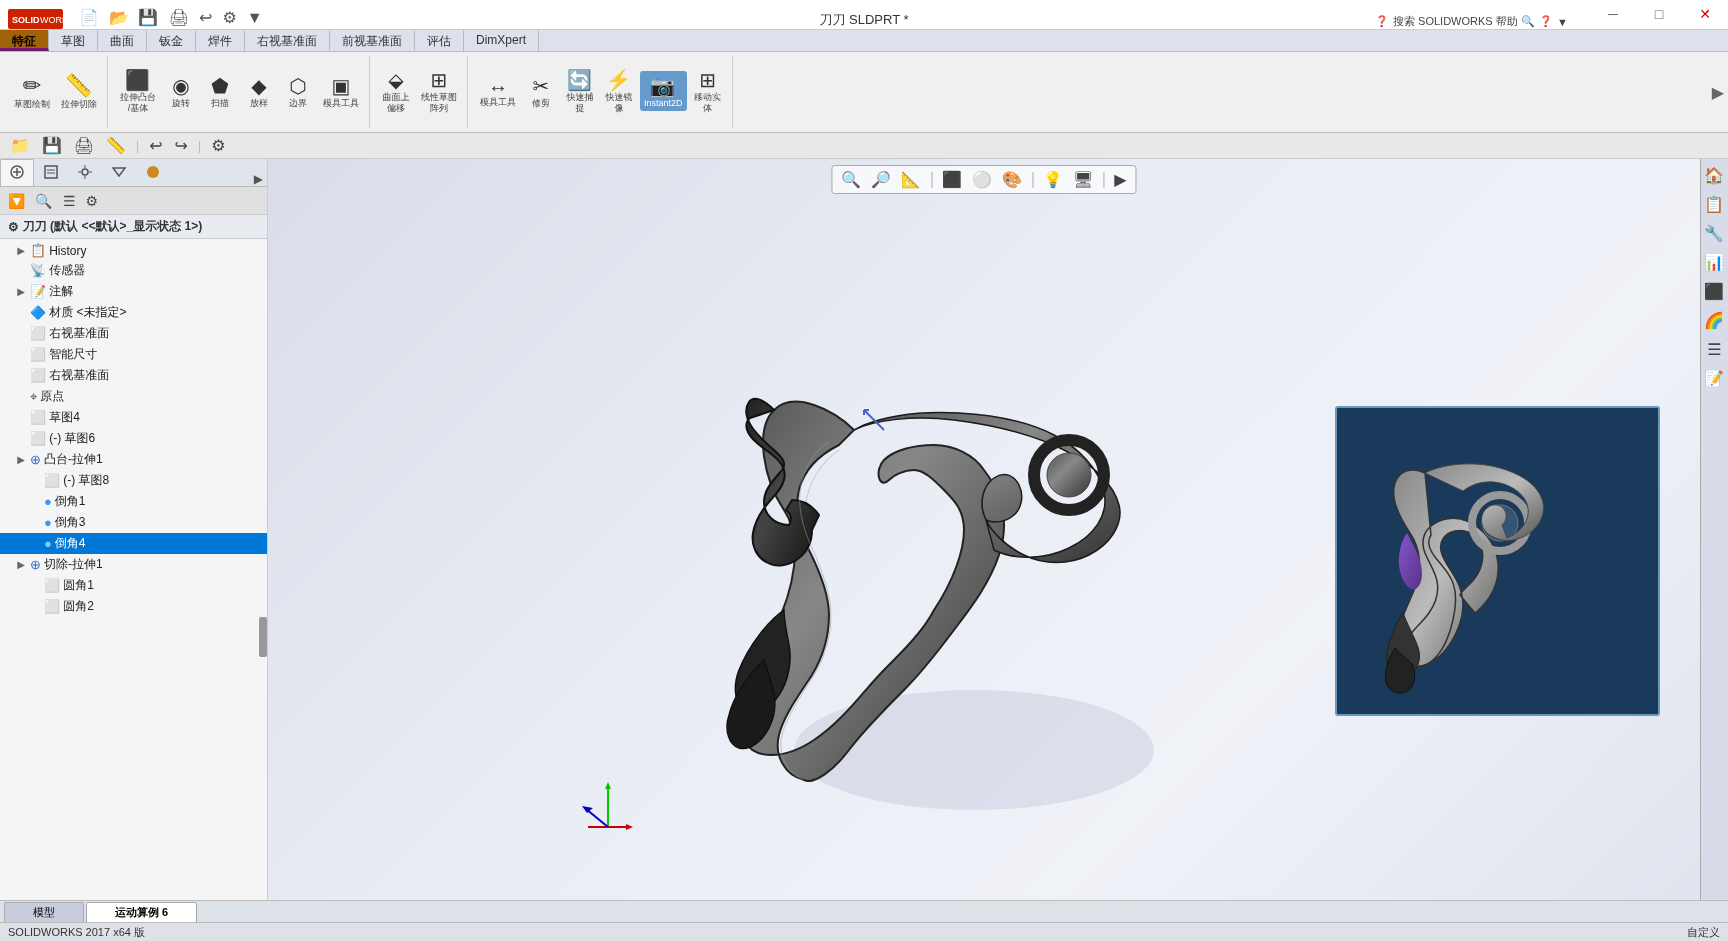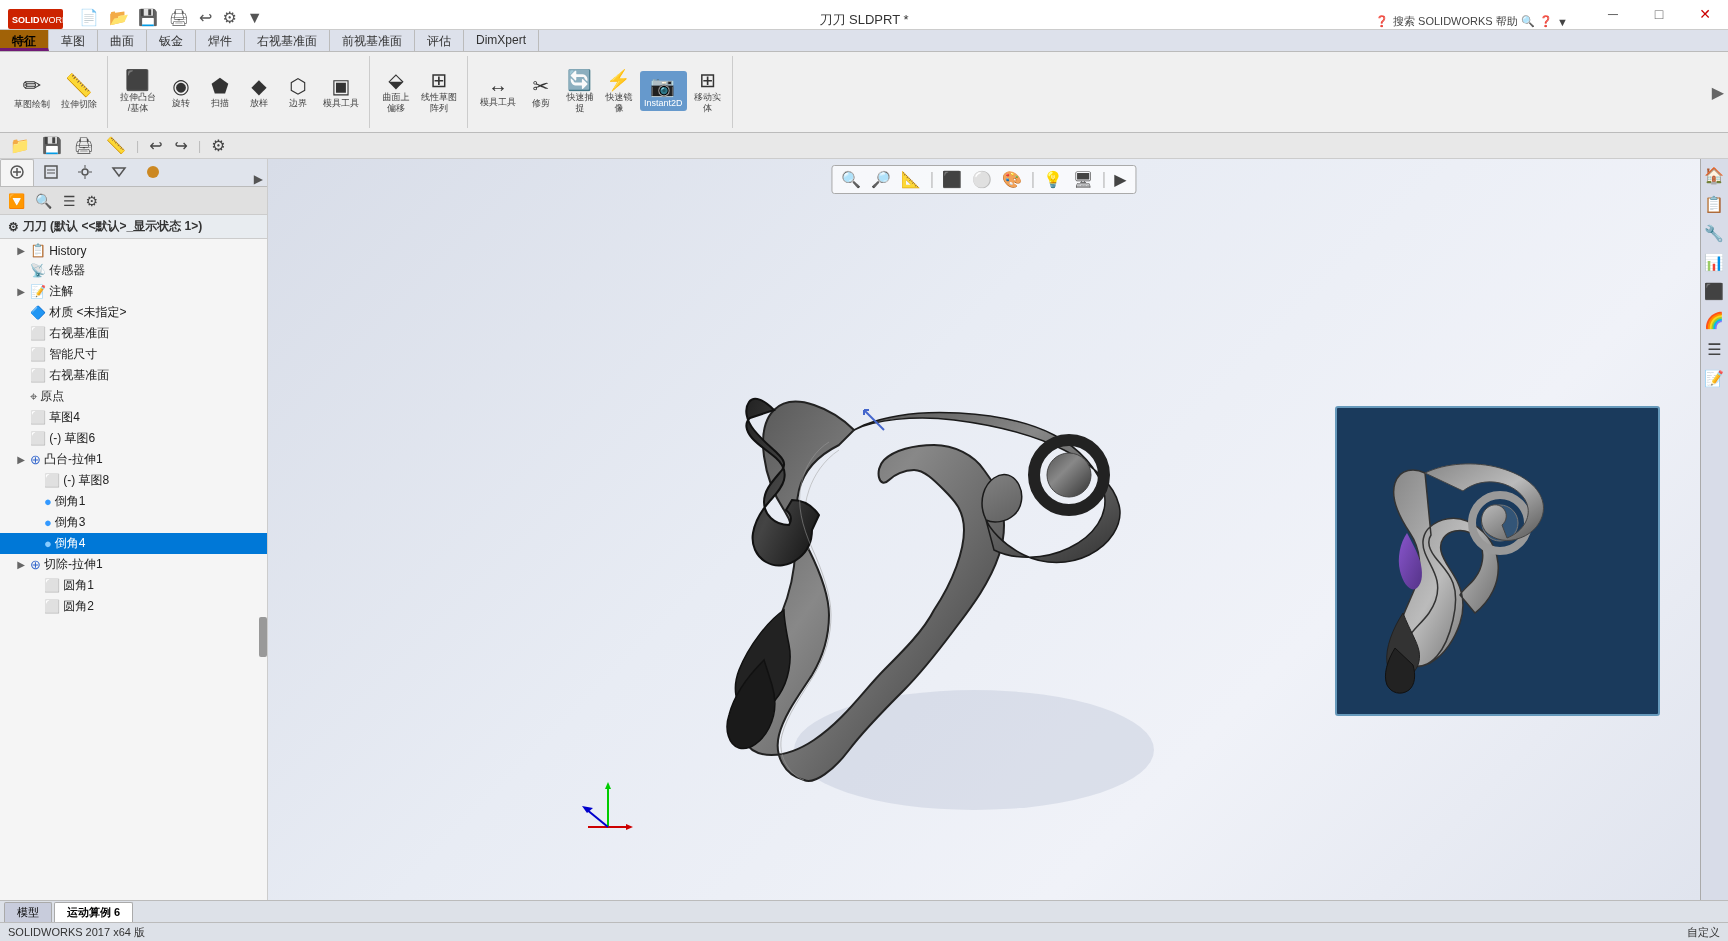--- a/index.html
+++ b/index.html
@@ -313,21 +313,21 @@
     
     #bottom-tabs {
       height: 22px;
       background: #dde1e8;
       border-top: 1px solid #bbb;
       display: flex;
       align-items: center;
       padding: 0 4px;
     }
     .btab {
-      padding: 2px 12px;
+      padding: 2px 28px;
       font-size: 11px;
       background: #c8ccdc;
       border: 1px solid #aaa;
       border-bottom: none;
       cursor: pointer;
       border-radius: 2px 2px 0 0;
       margin-right: 2px;
     }
     .btab.active { background: #fff; font-weight: bold; }
 

